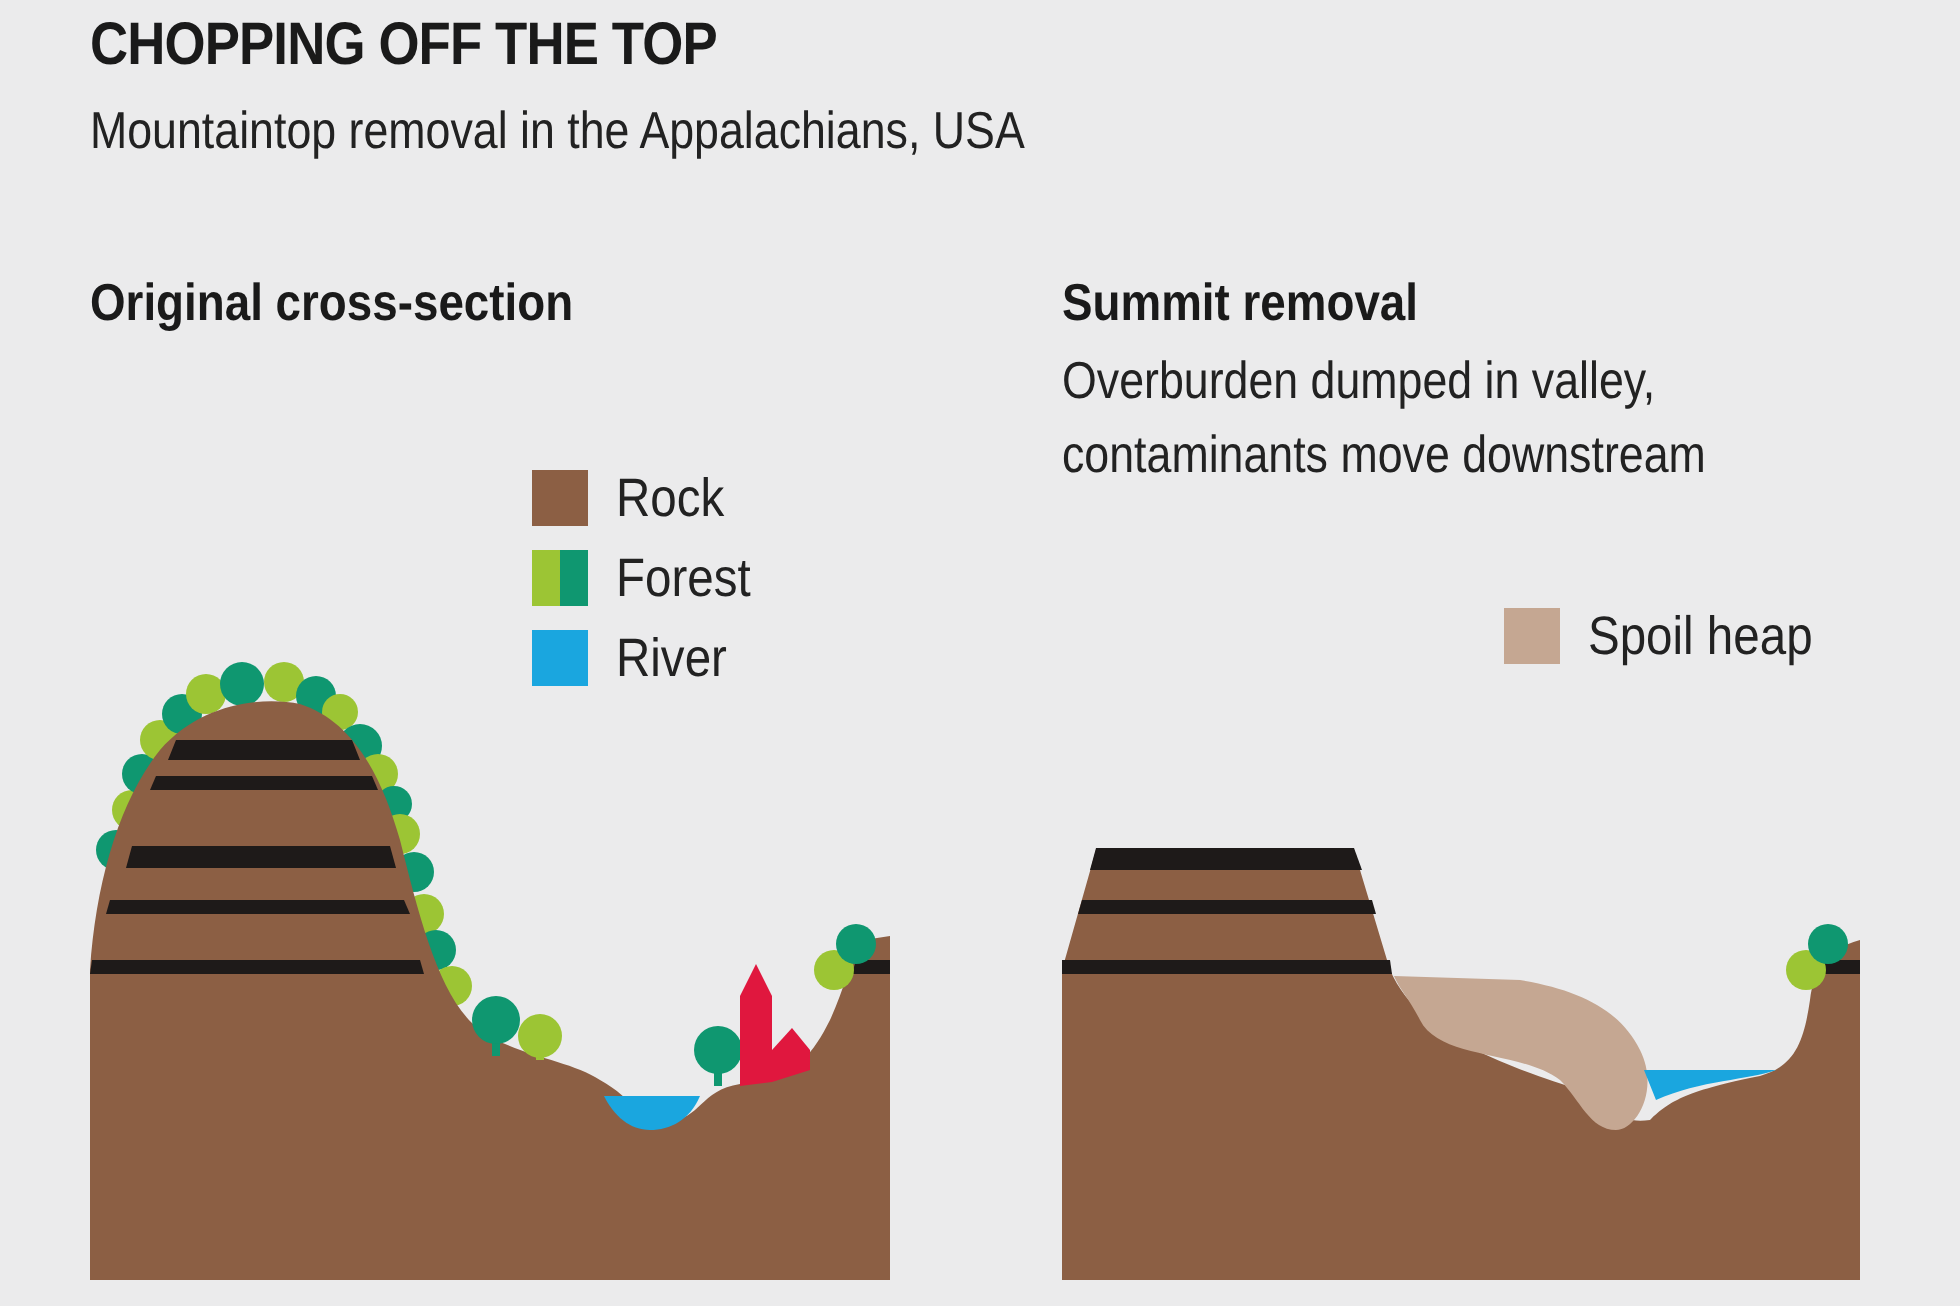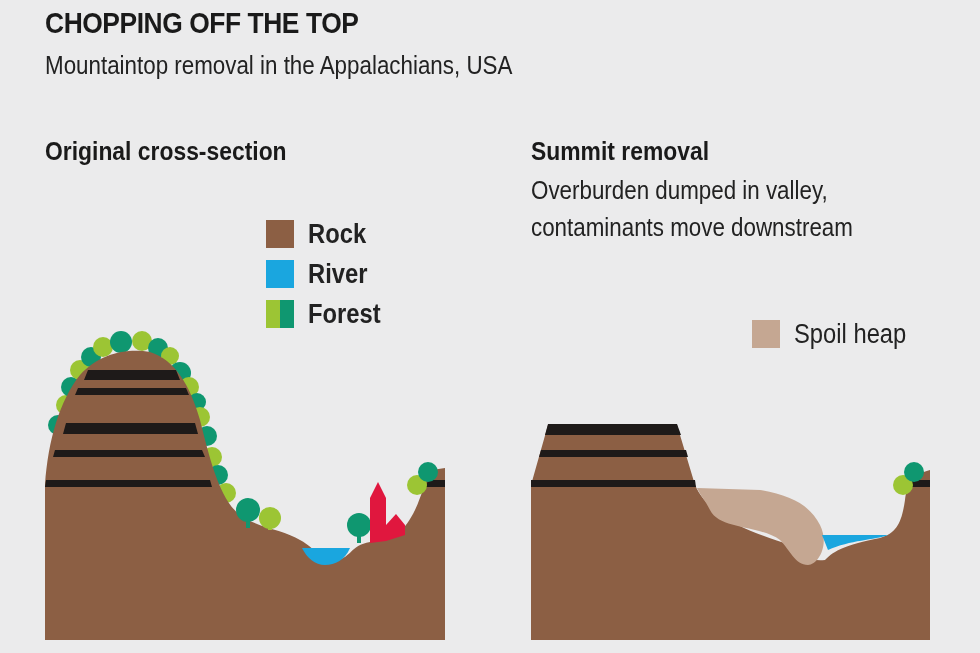--- a/index.html
+++ b/index.html
@@ -23,36 +23,36 @@
 <div class="subtitle">Mountaintop removal in the Appalachians, USA</div>
 
 <div class="panel-title" style="left:45px;top:136px;">Original cross-section</div>
 
 <div class="panel-title" style="left:531px;top:136px;">Summit removal</div>
 <div class="panel-desc" style="left:531px;top:172px;">
   <div>Overburden dumped in valley,</div>
   <div>contaminants move downstream</div>
 </div>
 
-<div class="legend" style="left:266px;top:214px;font-weight:bold;">
+<div class="legend" style="left:266px;top:229px;">
   <div class="legend-item">
     <span class="swatch" style="background:#8c5f44"></span>
     <span class="legend-label">Rock</span>
   </div>
   <div class="legend-item">
+    <span class="swatch" style="background:linear-gradient(to right,#9cc534 50%,#0f9770 50%)"></span>
+    <span class="legend-label">Forest</span>
+  </div>
+  <div class="legend-item">
     <span class="swatch" style="background:#1aa6df"></span>
     <span class="legend-label">River</span>
   </div>
-  <div class="legend-item">
-    <span class="swatch" style="background:linear-gradient(to right,#9cc534 50%,#0f9770 50%)"></span>
-    <span class="legend-label">Forest</span>
-  </div>
 </div>
 
-<div class="legend" style="left:752px;top:298px;margin-top:16px;">
+<div class="legend" style="left:752px;top:298px;">
   <div class="legend-item">
     <span class="swatch" style="background:#c5a792"></span>
     <span class="legend-label">Spoil heap</span>
   </div>
 </div>
 
 <svg class="diagram" width="980" height="653" viewBox="0 0 980 653">
 
   <g>
 

